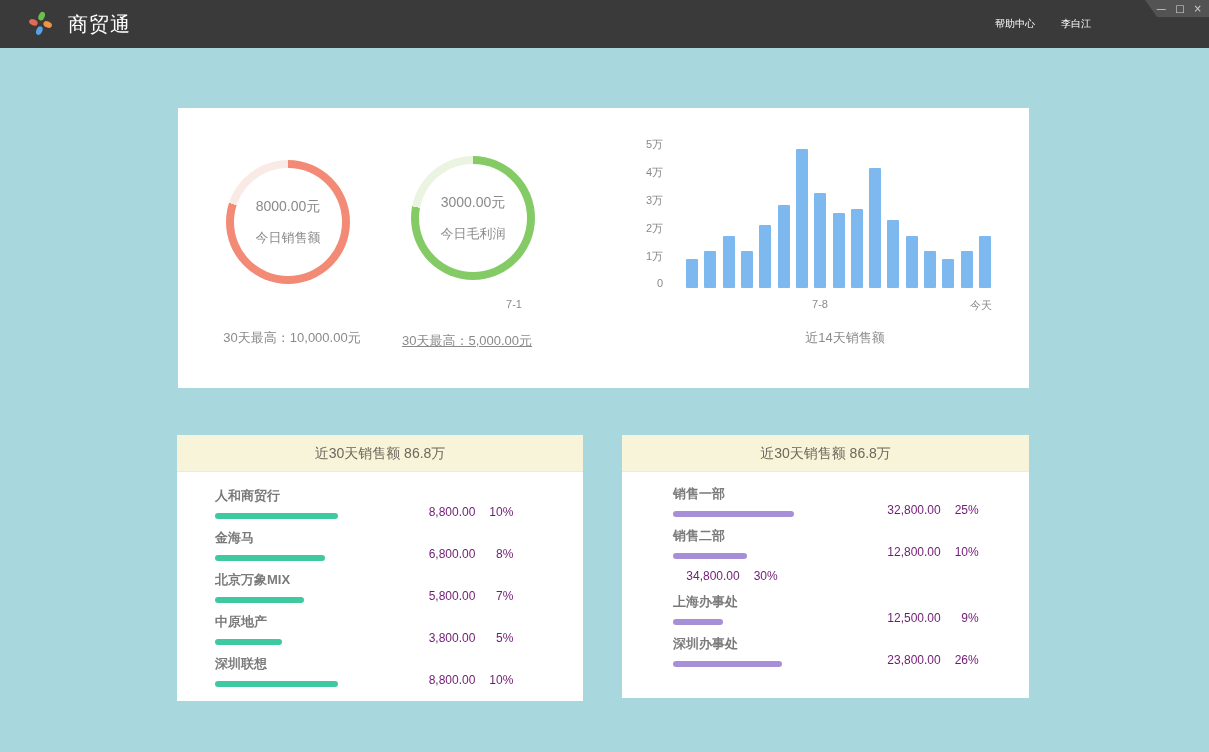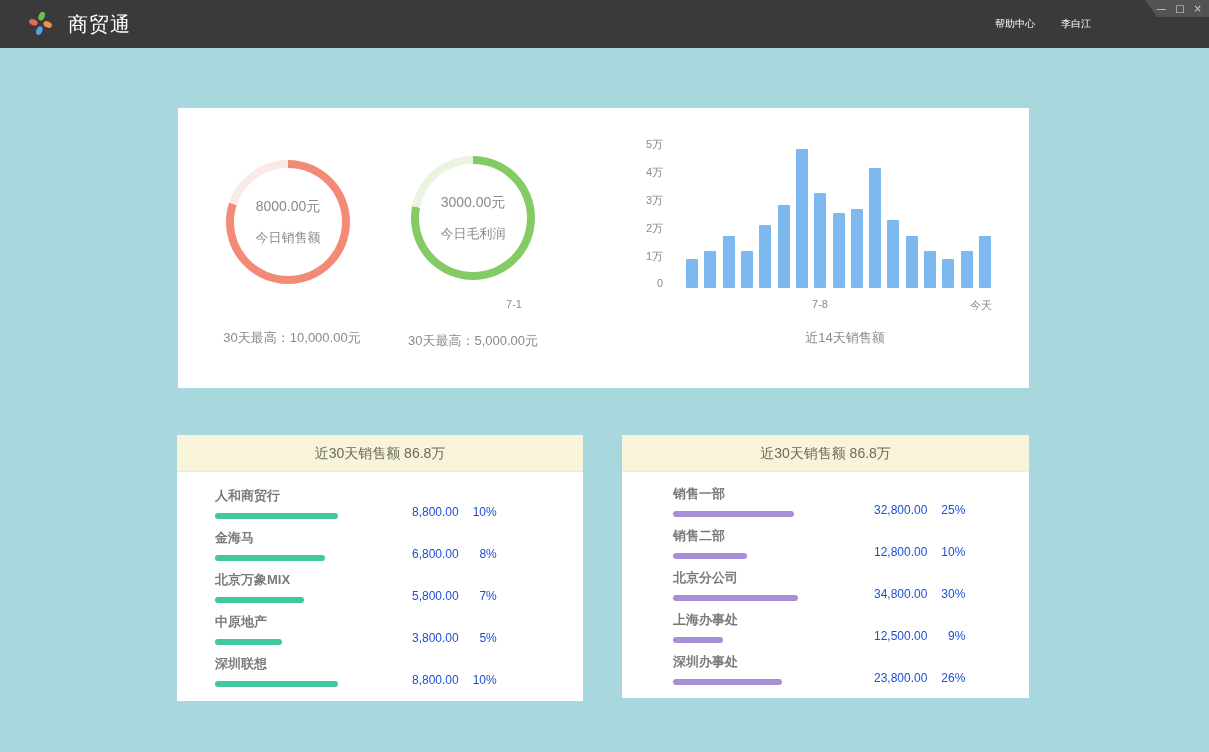--- a/index.html
+++ b/index.html
@@ -33,21 +33,21 @@
   .donut::after { content:""; position:absolute; inset:8px; background:#fff; border-radius:50%; }
   .donut-inner { position:absolute; inset:0; display:flex; flex-direction:column;
                  align-items:center; justify-content:center; z-index:1; gap:13px; }
   .donut-value { font-size:14px; color:#8a8a8a; }
   .donut-metric { font-size:13px; color:#8a8a8a; }
   .donut-1 { left:48px; top:52px; }
   .donut-2 { left:233px; top:48px;text-decoration:underline; }
   .max-label { position:absolute; font-size:13px; color:#8a8a8a; white-space:nowrap;
                transform:translateX(-50%); }
   .max-1 { left:114px; top:221px; }
-  .max-2 { left:295px; top:224px; }
+  .max-2 { left:289px; top:224px;text-decoration:underline; }
 
   
   .y-axis { position:absolute; left:420px; top:29px; width:65px; height:152px;
             display:flex; flex-direction:column; justify-content:space-between;
             align-items:flex-end; font-size:11px; color:#8a8a8a; }
   .bars { position:absolute; left:508px; top:40px; width:305px; height:140px;
           display:flex; align-items:flex-end; justify-content:space-between; }
   .vbar { width:12px; border-radius:1px; }
   .x-tick { position:absolute; top:190px; font-size:11px; color:#8a8a8a;
             transform:translateX(-50%); white-space:nowrap; }
@@ -59,22 +59,22 @@
   .card-departments { left:622px; top:435px; width:407px; height:263px; }
   .card-header { height:37px; line-height:37px; text-align:center; background:#f8f4da;
                  border-bottom:1px solid #eeeadb; font-size:14px; color:#6b695c; }
   .rows { padding:15px 53px 0 38px; }
   .card-departments .rows { padding:13px 37px 0 51px; }
   .row { display:flex; align-items:flex-end; }
   .row + .row { margin-top:10px; }
   .row-left { flex:1; min-width:0; }
   .row-name { font-size:13px; color:#7a7a7a; margin-bottom:8px; white-space:nowrap;font-weight:bold; }
   .row-bar { height:6px; border-radius:3px; }
-  .row-right { flex:none; width:118px; display:flex; justify-content:flex-start;
-               font-size:12px; color:#1d4ed8; white-space:nowrap; padding-bottom:0; }
+  .row-right { flex:none; width:118px; display:flex; justify-content:center;
+               font-size:12px; color:#701a75; white-space:nowrap; padding-bottom:0; }
   .row-right .pct { display:inline-block; width:38px; text-align:right; }
 </style>
 </head>
 <body>
 
 <div class="titlebar">
   <svg class="logo" viewBox="0 0 28 28">
     <ellipse cx="15.2" cy="6.4" rx="3.1" ry="4.6" fill="#6cc04a" transform="rotate(24 15.2 6.4)"></ellipse>
     <ellipse cx="21.4" cy="15.0" rx="3.1" ry="4.6" fill="#f0953f" transform="rotate(114 21.4 15)"></ellipse>
     <ellipse cx="12.8" cy="21.4" rx="3.1" ry="4.6" fill="#5aa0e6" transform="rotate(204 12.8 21.4)"></ellipse>
@@ -228,24 +228,20 @@
         <div class="row-name">销售二部</div>
         <div class="row-bar" style="width: 37%; background: rgb(167, 143, 216);"></div>
       </div>
       <div class="row-right">
         <span class="amount">12,800.00</span>
         <span class="pct">10%</span>
       </div>
     </div>
 
     <div class="row">
-      <div class="row-left">
-        <div class="row-name">北京分公司</div>
-        <div class="row-bar" style="width: 62%; background: rgb(167, 143, 216);"></div>
-      </div>
       <div class="row-right">
         <span class="amount">34,800.00</span>
         <span class="pct">30%</span>
       </div>
     </div>
 
     <div class="row">
       <div class="row-left">
         <div class="row-name">上海办事处</div>
         <div class="row-bar" style="width: 25%; background: rgb(167, 143, 216);"></div>

